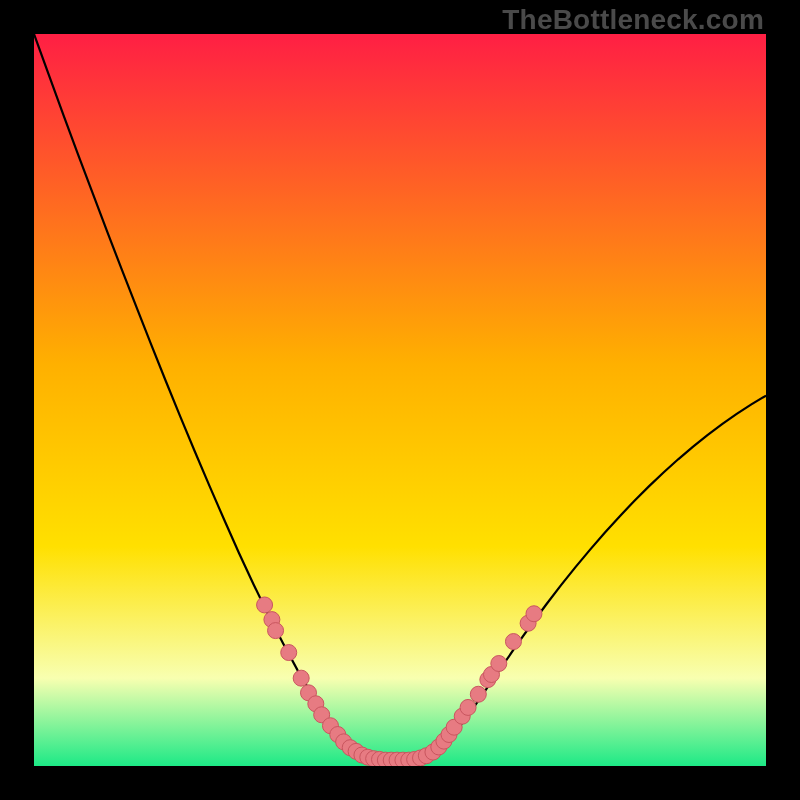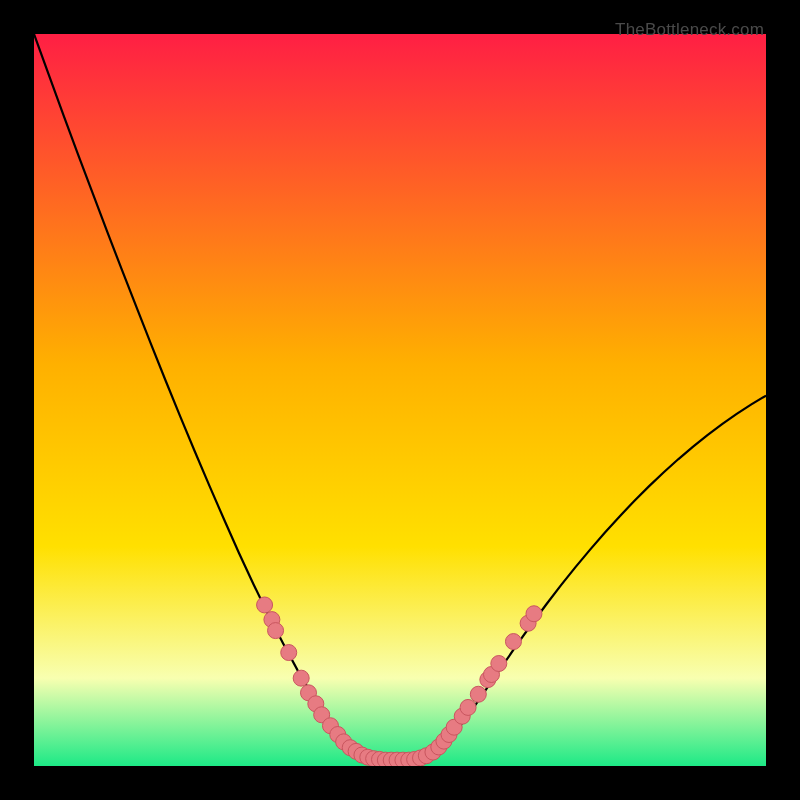--- a/index.html
+++ b/index.html
@@ -1,18 +1,18 @@
 <!DOCTYPE html>
 <html><head>
 <meta charset="utf-8">
 <style>
   html,body{margin:0;padding:0;width:800px;height:800px;overflow:hidden;background:#000;font-family:Arial,Helvetica,sans-serif}
   .frame{position:absolute;inset:0;background:#000}
   .plot{position:absolute;left:34px;top:34px;width:732px;height:732px;overflow:hidden}
-  .watermark{position:absolute;top:20px;right:36px;color:#4a4a4a;font-size:17px;font-weight:400;letter-spacing:.2px}
+  .watermark{position:absolute;top:4px;right:36px;color:#4a4a4a;font-size:28px;font-weight:700;letter-spacing:.2px}
   svg{display:block}
 </style>
 </head>
 <body>
 
 <div class="frame">
   <div class="plot">
     <svg id="svg" width="732" height="732" viewBox="0 0 732 732">
       <defs>
         <linearGradient id="bg" x1="0" y1="0" x2="0" y2="1">

